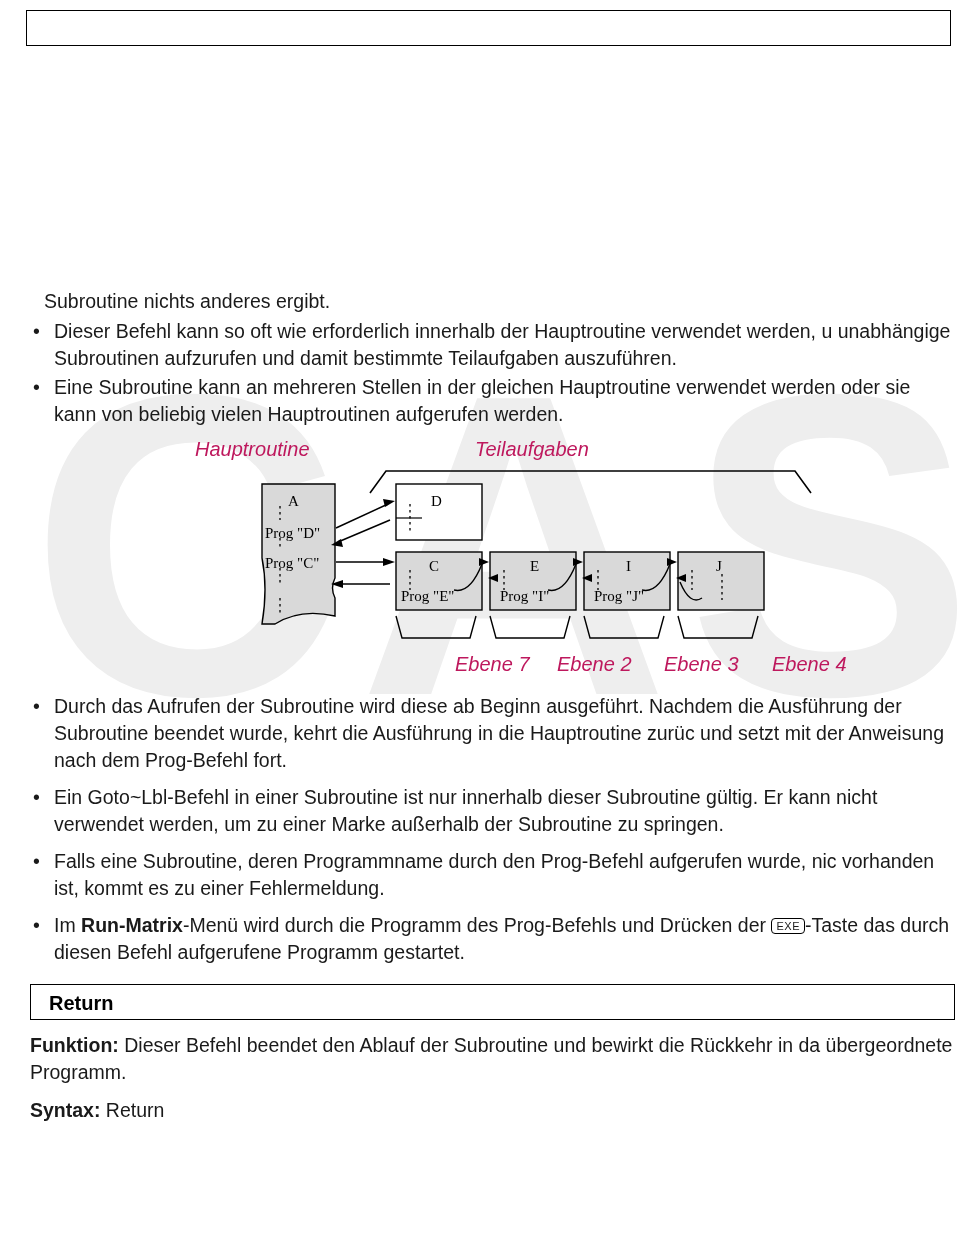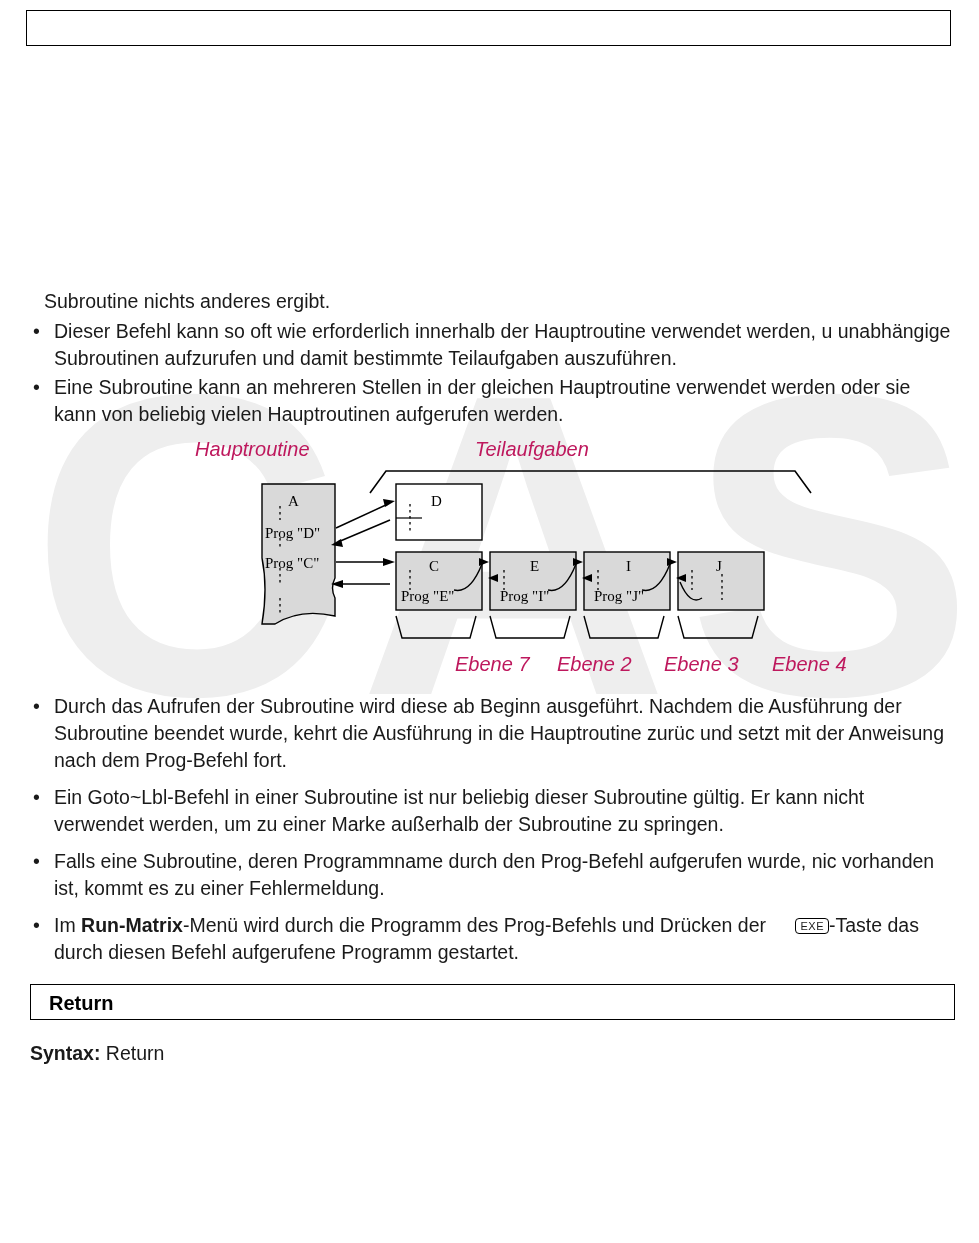--- a/index.html
+++ b/index.html
@@ -148,21 +148,20 @@
   .exe-key {
     display: inline-block;
     border: 1px solid #000;
     border-radius: 4px;
     padding: 0px 4px;
     font-size: 11px;
     font-family: "Liberation Sans", sans-serif;
     line-height: 14px;
     vertical-align: 2px;
     letter-spacing: 0.5px;
-    margin-left: 24px;
   }
 </style>
 </head>
 <body>
 
 <div id="watermark">
   <div class="wm-text">CASIO</div>
 </div>
 
 <div id="page">
@@ -279,41 +278,42 @@
 
     <div class="bullet-item">
       <span class="dot">•</span>
       <span>Durch das Aufrufen der Subroutine wird diese ab Beginn ausgeführt. Nachdem die Ausführung der Subroutine beendet wurde, kehrt die Ausführung in die Hauptroutine zurüc und setzt mit der Anweisung nach dem Prog-Befehl fort.</span>
     </div>
 
     <div class="gap-small"></div>
 
     <div class="bullet-item">
       <span class="dot">•</span>
-      <span>Ein Goto~Lbl-Befehl in einer Subroutine ist nur beliebig dieser Subroutine gültig. Er kann nicht verwendet werden, um zu einer Marke außerhalb der Subroutine zu springen.</span>
+      <span>Ein Goto~Lbl-Befehl in einer Subroutine ist nur innerhalb dieser Subroutine gültig. Er kann nicht verwendet werden, um zu einer Marke außerhalb der Subroutine zu springen.</span>
     </div>
 
     <div class="gap-small"></div>
 
     <div class="bullet-item">
       <span class="dot">•</span>
       <span>Falls eine Subroutine, deren Programmname durch den Prog-Befehl aufgerufen wurde, nic vorhanden ist, kommt es zu einer Fehlermeldung.</span>
     </div>
 
     <div class="gap-small"></div>
 
     <div class="bullet-item">
       <span class="dot">•</span>
       <span>Im </span><b>Run-Matrix</b><span>-Menü wird durch die Programm des Prog-Befehls und Drücken der </span><span class="exe-key">EXE</span><span>-Taste das durch diesen Befehl aufgerufene Programm gestartet.</span>
     </div>
 
     <div class="section-bar">
       <span class="section-title">Return</span>
     </div>
 
+    <p class="para"><b>Funktion:</b><span> Dieser Befehl beendet den Ablauf der Subroutine und bewirkt die Rückkehr in da übergeordnete Programm.</span></p>
 
     <div class="gap-small"></div>
 
     <p class="para"><b>Syntax:</b><span> Return</span></p>
 
     <div class="gap-small"></div>
 
 
   </div>
 </div>

